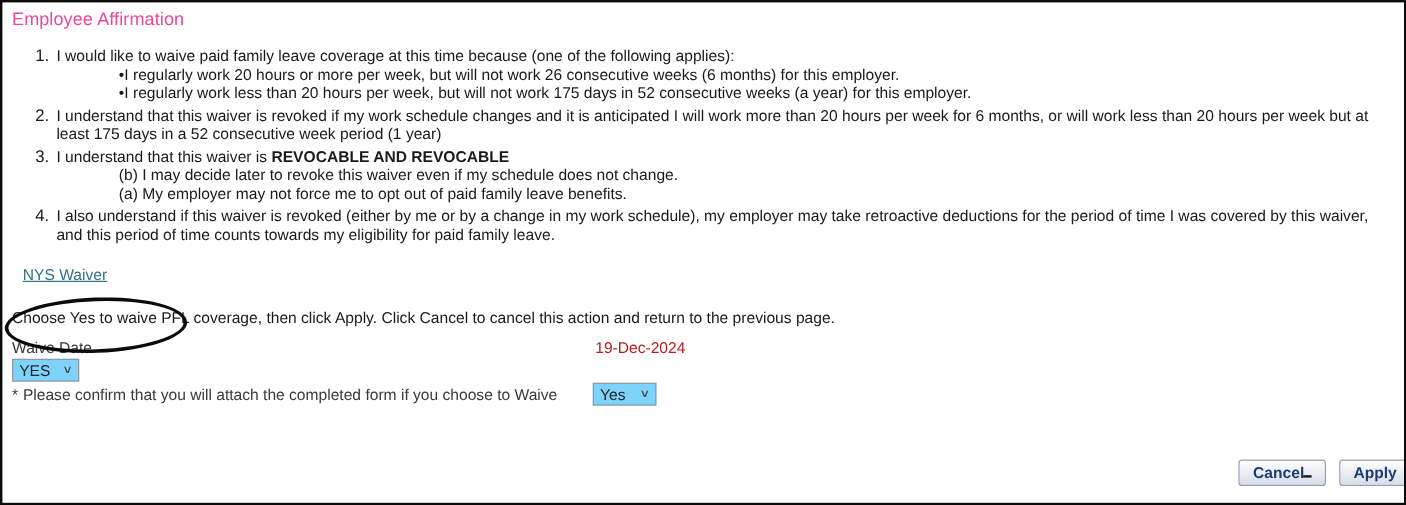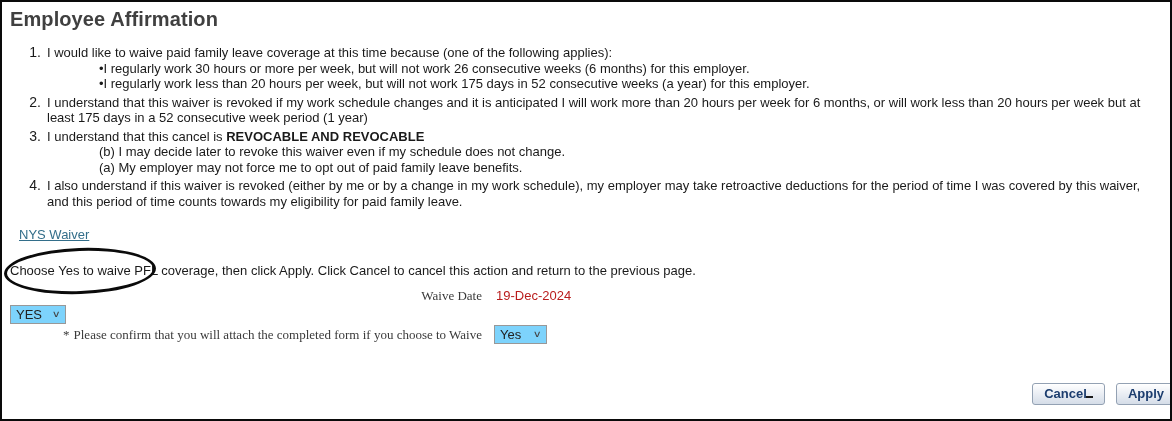--- a/index.html
+++ b/index.html
@@ -8,21 +8,21 @@
     width: 1172px; height: 421px;
     border: 2px solid #0a0a0a;
     background: #ffffff;
     position: relative;
     overflow: hidden;
     font-family: "Liberation Sans", sans-serif;
     font-size: 13px;
     color: #1a1a1a;
   }
   .content { padding: 6px 10px 0 8px; }
-  .title { font-size: 20px; font-weight: bold; margin: 0; color: #404040; letter-spacing: 0.1px; }
+  .title { font-size: 15px; font-weight: normal; margin: 0; color: #ec4899; letter-spacing: 0.1px; }
 
   .list { margin: 14px 0 0 14px; }
   .li { display: flex; margin-bottom: 3px; line-height: 15.5px; }
   .num { min-width: 17px; text-align: right; margin-right: 6px; font-size: 14px; line-height: 15px; }
   .li-body { flex: 1; padding-right: 4px; }
   .sub { padding-left: 52px; }
   .bullet-icon { margin-right: 0; }
 
   .para { margin: 0; line-height: 15.5px; }
   .must-para { margin-top: 13px; }
@@ -31,21 +31,21 @@
   .ellipse {
     position: absolute; left: 2px; top: 246px; width: 152px; height: 46px;
     border: 3px solid #0b0b0b; border-radius: 50%;
     transform: rotate(-2deg);
     pointer-events: none;
   }
   .choose-para { margin-top: 20px; }
 
   .form { margin-top: 9px; }
   .form-row { display: flex; align-items: center; margin-bottom: 1px; min-height: 17px; }
-  .form-label { width: 484px; text-align: right; padding-right: 12px; color: #3a3a3a; white-space: nowrap; font-family: Liberation Serif, serif; }
+  .form-label { width: 484px; text-align: left; padding-right: 12px; color: #3a3a3a; white-space: nowrap; }
   .req { margin-right: 4px; }
   .value-text { padding-left: 2px; color: #b91c1c; }
   .select {
     display: inline-flex; align-items: center; justify-content: space-between;
     gap: 11px; min-width: 53px; height: 19px;
     border: 1px solid #989898; background: #7dd3fc;
     padding: 0 5px; color: #222; cursor: pointer;
   }
   .chev-icon { font-size: 9px; color: #444; transform: scaleX(1.35); line-height: 1; }
 
@@ -72,36 +72,36 @@
   <div class="content">
 
     <h1 class="title">Employee Affirmation</h1>
 
     <div class="list">
 
       <div class="li">
         <span class="num">1.</span>
         <div class="li-body">
           <div>I would like to waive paid family leave coverage at this time because (one of the following applies):</div>
-          <div class="sub"><span class="bullet-icon">•</span><span>I regularly work 30 hours or more per week, but will not work 26 consecutive weeks (6 months) for this employer.</span></div>
+          <div class="sub"><span class="bullet-icon">•</span><span>I regularly work 20 hours or more per week, but will not work 26 consecutive weeks (6 months) for this employer.</span></div>
           <div class="sub"><span class="bullet-icon">•</span><span>I regularly work less than 20 hours per week, but will not work 175 days in 52 consecutive weeks (a year) for this employer.</span></div>
         </div>
       </div>
 
       <div class="li">
         <span class="num">2.</span>
         <div class="li-body">
           <div>I understand that this waiver is revoked if my work schedule changes and it is anticipated I will work more than 20 hours per week for 6 months, or will work less than 20 hours per week but at least 175 days in a 52 consecutive week period (1 year)</div>
         </div>
       </div>
 
       <div class="li">
         <span class="num">3.</span>
         <div class="li-body">
-          <div><span>I understand that this cancel is </span><b>REVOCABLE AND REVOCABLE</b></div>
+          <div><span>I understand that this waiver is </span><b>REVOCABLE AND REVOCABLE</b></div>
           <div class="sub">(b) I may decide later to revoke this waiver even if my schedule does not change.</div>
           <div class="sub">(a) My employer may not force me to opt out of paid family leave benefits.</div>
         </div>
       </div>
 
       <div class="li">
         <span class="num">4.</span>
         <div class="li-body">
           <div>I also understand if this waiver is revoked (either by me or by a change in my work schedule), my employer may take retroactive deductions for the period of time I was covered by this waiver, and this period of time counts towards my eligibility for paid family leave.</div>
         </div>

